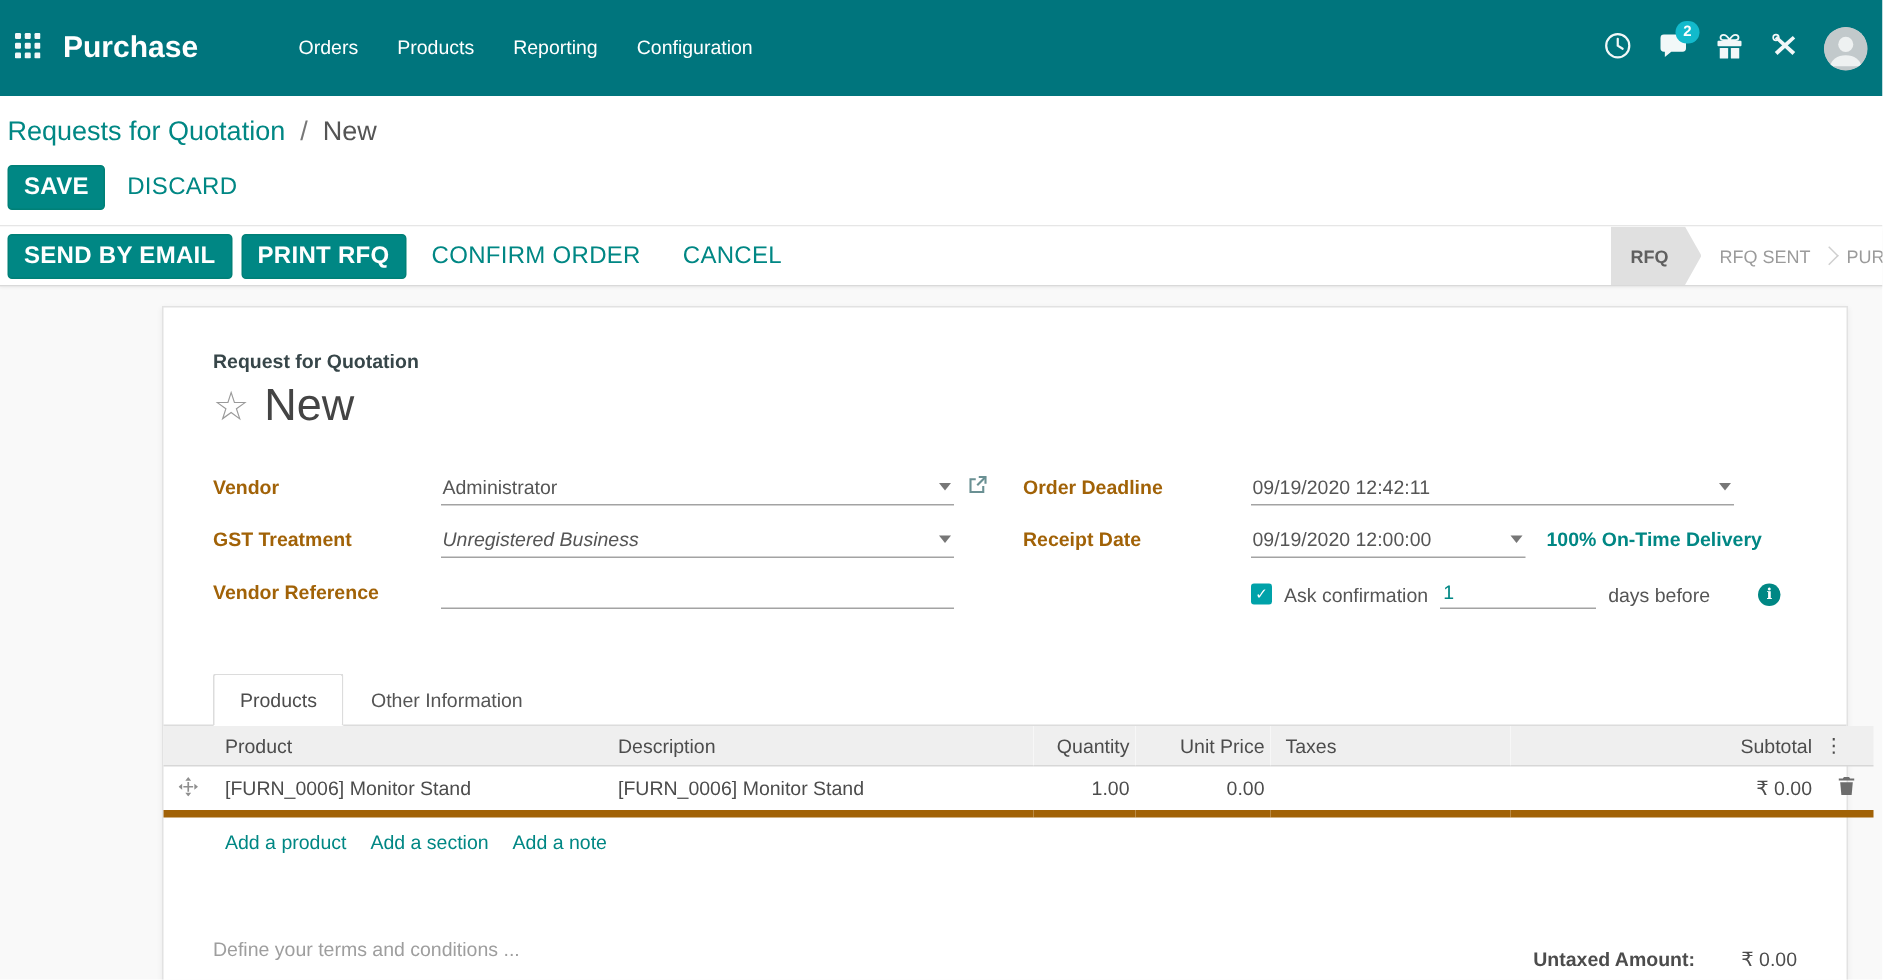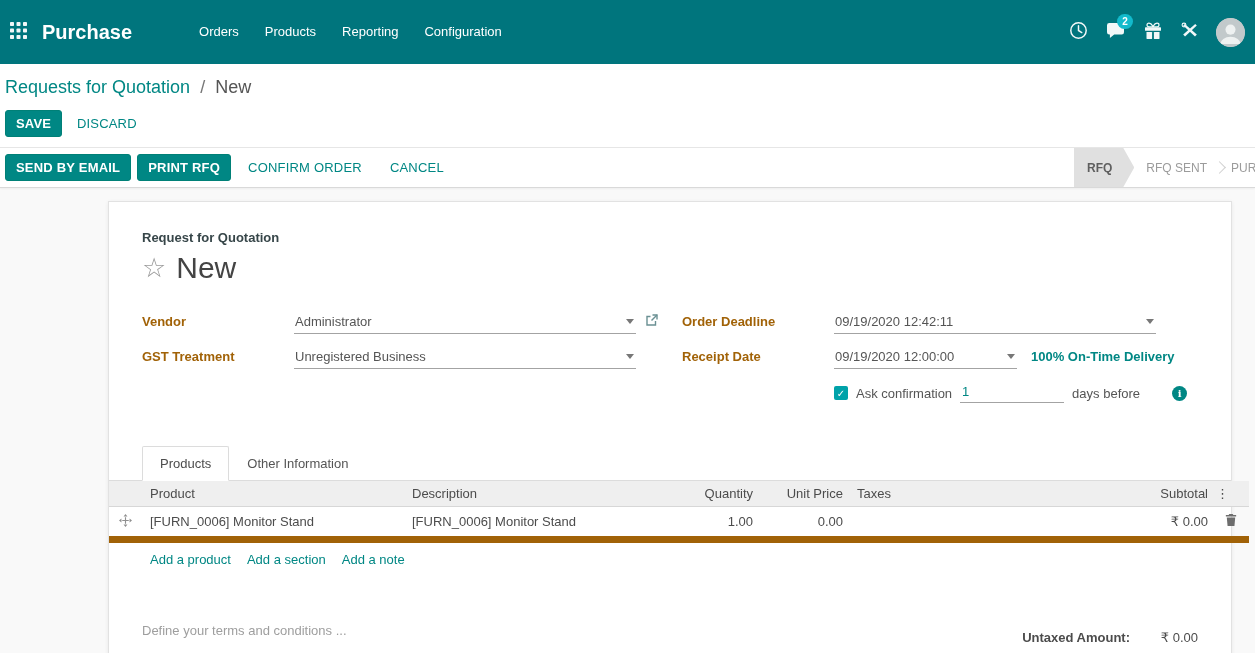--- a/index.html
+++ b/index.html
@@ -19,21 +19,21 @@
     background:#12bacc; color:#fff; font-size:10px; font-weight:700; display:flex; align-items:center; justify-content:center; padding:0 4px; }
   .avatar { width:29px; height:29px; border-radius:50%; overflow:hidden; margin:0 4px 0 8px; cursor:pointer; background:#c6cbcd; flex:none; }
 
   
   .breadcrumb-row { padding:13px 0 4px 5px; font-size:18px; }
   .bc-parent { color:#008784; cursor:pointer; }
   .bc-sep { color:#777; margin:0 5px; }
   .bc-current { color:#555; }
   .cp-buttons { padding:8px 0 10px 5px; border-bottom:1px solid #e6e6e6; }
 
-  .btn { display:inline-block; font-size:13px; padding:5px 10px; border:1px solid transparent; border-radius:3px;
+  .btn { display:inline-block; font-size:16px; padding:5px 10px; border:1px solid transparent; border-radius:3px;
     cursor:pointer; letter-spacing:.2px; white-space:nowrap; background:transparent; }
   .btn-primary { background:#008784; border-color:#008077; color:#fff; font-weight:700; }
   .btn-flat { color:#008784; font-weight:400; }
 
   
   .statusbar { height:40px; display:flex; align-items:center; justify-content:space-between;
     padding-left:5px; border-bottom:1px solid #d9d9d9; box-shadow:0 1px 2px rgba(0,0,0,.05); position:relative; z-index:4; background:#fff; }
   .sb-left { display:flex; align-items:center; gap:6px; }
   .status-steps { display:flex; align-self:stretch; align-items:stretch; margin-right:-22px; }
   .step { display:flex; align-items:center; padding:0 12px; font-size:12px; color:#9b9b9b; position:relative; cursor:pointer; white-space:nowrap; }
@@ -72,21 +72,21 @@
     display:inline-flex; align-items:center; justify-content:center; margin-left:24px; cursor:pointer; font-family:"DejaVu Serif",serif; }
 
   
   .tab-region { margin:30px -33px 0; }
   .tabs { display:flex; border-bottom:1px solid #dcdcdc; padding-left:33px; }
   .tab { padding:9px 17px; cursor:pointer; color:#555; border:1px solid transparent; margin-bottom:-1px; border-radius:2px 2px 0 0; }
   .tab.active { background:#fff; border-color:#dcdcdc #dcdcdc #fff; color:#4c4c4c; }
 
   table.o-list { width:100%; border-collapse:collapse; table-layout:fixed; font-size:13px; }
   .o-list th { background:#efefef; font-weight:400; color:#4c4c4c; padding:5px 4px; border-bottom:1px solid #d7d7d7; text-align:left; white-space:nowrap; overflow:hidden; }
-  .o-list td { padding:6px 4px; border-bottom:7px solid #a16207; color:#4c4c4c; white-space:nowrap; overflow:hidden; cursor:pointer; }
+  .o-list td { padding:6px 4px; border-bottom:5px solid #a16207; color:#4c4c4c; white-space:nowrap; overflow:hidden; cursor:pointer; }
   .o-list .num { text-align:right; }
   .o-list th.c-product, .o-list td.c-product { padding-left:8px; }
   .o-list th.c-desc, .o-list td.c-desc { padding-left:8px; }
   .o-list th.c-taxes, .o-list td.c-taxes { padding-left:10px; }
   .c-handle { text-align:center; }
   .kebab { color:#555; font-weight:700; font-size:13px; text-align:right; padding-right:6px; cursor:pointer; }
   .row-links { display:flex; gap:16px; padding:9px 0 0 41px; }
   .add-link { color:#008784; cursor:pointer; }
   .trash-btn, .handle-btn { cursor:pointer; display:inline-block; }
 
@@ -217,23 +217,29 @@
           <span class="ext-btn">
             <svg width="13" height="13" viewBox="0 0 13 13" fill="none" stroke="#6a9093" stroke-width="1.4">
               <path d="M5.5 2.5H2v8.5h8.5V7"></path>
                 <path d="M7.5 1H12v4.5"></path>
                 <path d="M12 1 6.5 6.5"></path>
             </svg>
           </span>
         </div>
         <div class="frow">
           <span class="flabel">GST Treatment</span>
-          <div class="input-line grow" style="margin-right:22px;">
+          <div class="input-line grow" style="margin-right:22px;font-style:italic;">
             <span>Unregistered Business</span>
             <span class="caret"></span>
+          </div>
+        </div>
+        <div class="frow">
+          <span class="flabel">Vendor Reference</span>
+          <div class="input-line grow" style="margin-right:22px;">
+            <span></span>
           </div>
         </div>
       </div>
 
       <div class="fcol">
         <div class="frow">
           <span class="flabel">Order Deadline</span>
           <div class="input-line grow" style="margin-right:42px;">
             <span>09/19/2020 12:42:11</span>
             <span class="caret"></span>

